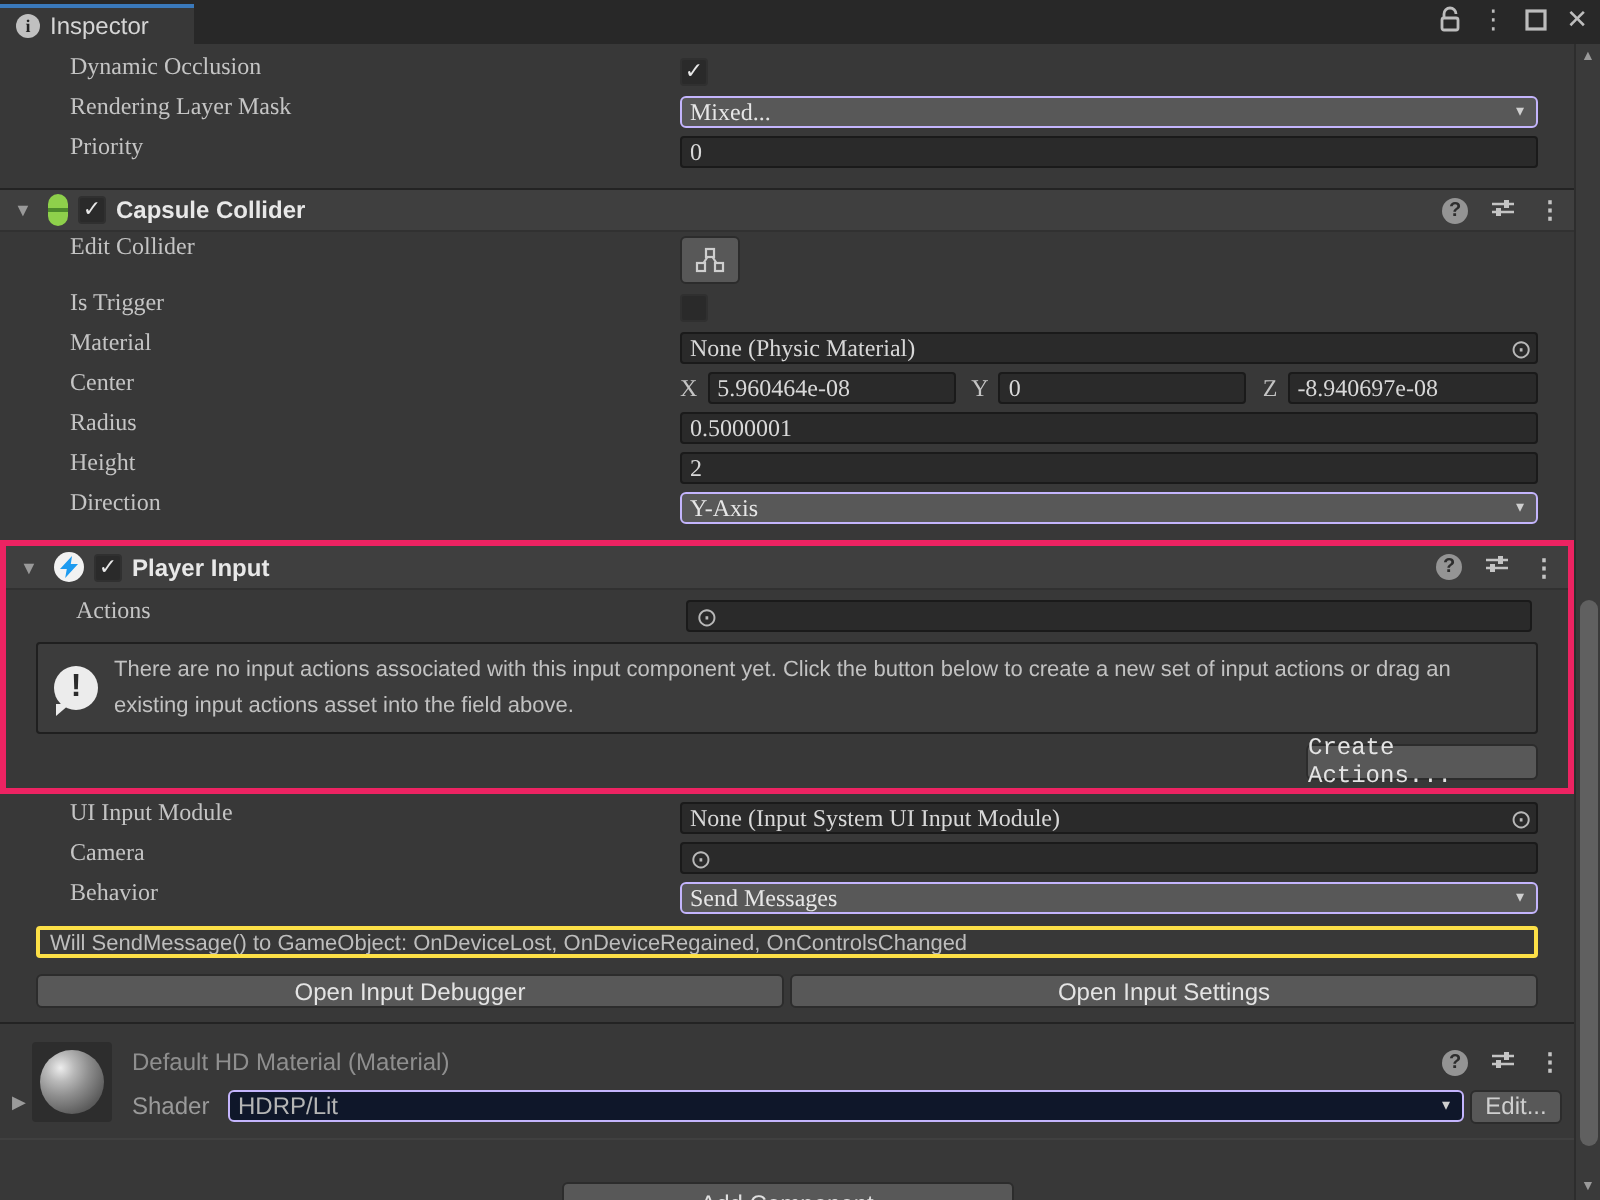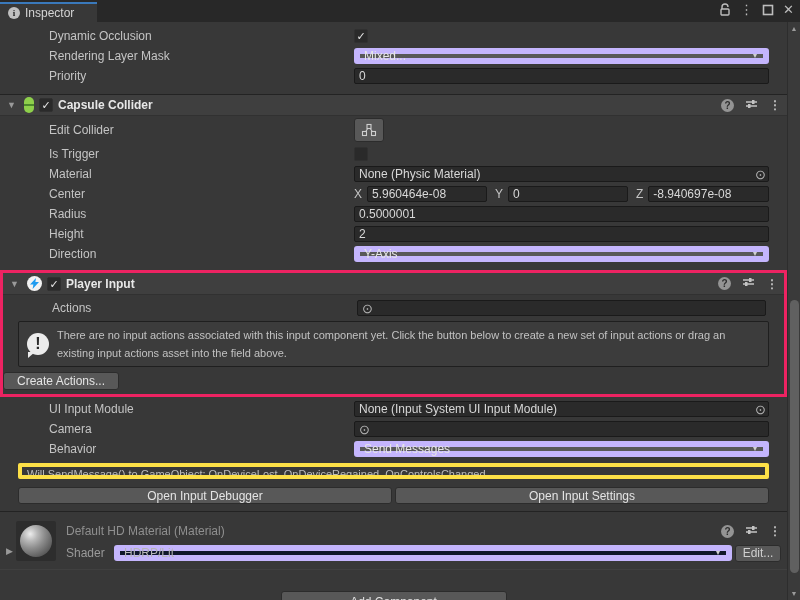--- a/index.html
+++ b/index.html
@@ -19,33 +19,33 @@
   .winctrls svg { display:block; }
 
   
   .content { position:absolute; top:22px; left:0; right:13px; bottom:0; }
   .scrollbar { position:absolute; top:22px; right:0; width:13px; bottom:0; background:#3a3a3a; border-left:1px solid #2d2d2d; }
   .sb-arrow { position:absolute; left:0; width:12px; text-align:center; font-size:7px; color:#9a9a9a; }
   .sb-up { top:3px; } .sb-down { bottom:3px; }
   .sb-thumb { position:absolute; top:278px; left:2px; width:9px; height:273px; background:#606060; border-radius:5px; }
 
   
-  .row { height:20px; display:flex; align-items:center; padding-left:49px; padding-right:18px; }
+  .row { height:20px; display:flex; padding-left:35px; padding-right:18px;font-family:Liberation Serif, serif; }
   .row .lbl { flex:0 0 305px; color:#c4c4c4; white-space:nowrap; overflow:hidden; }
   .row .ctrl { flex:1; display:flex; align-items:center; min-width:0; }
 
   .checkbox { width:14px; height:14px; background:#2a2a2a; border:1px solid #303030; border-radius:2px;
               color:#e8e8e8; font-size:11px; line-height:12px; text-align:center; }
   .tfield { flex:1; height:16px; background:#2a2a2a; border:1px solid #1a1a1a; border-radius:2px;
             color:#d8d8d8; padding:0 4px; line-height:14px; white-space:nowrap; overflow:hidden; }
   .objfield { flex:1; height:16px; background:#2a2a2a; border:1px solid #1a1a1a; border-radius:2px;
               color:#d8d8d8; padding:0 2px 0 4px; line-height:14px; display:flex; align-items:center; }
   .objfield .objtxt { flex:1; white-space:nowrap; overflow:hidden; }
   .obj-picker { color:#b8b8b8; font-size:13px; line-height:13px; }
-  .dropdown { flex:1; height:16px; background:#585858; border:6px solid #c4b5fd; border-radius:3px;
+  .dropdown { flex:1; height:16px; background:#585858; border:1px solid #c4b5fd; border-radius:3px;
               color:#e6e6e6; padding:0 4px; line-height:14px; display:flex; align-items:center; }
   .dropdown .ddtxt { flex:1; white-space:nowrap; overflow:hidden; }
   .dd-arrow { font-size:8px; color:#cfcfcf; margin-right:2px; }
   .btn { background:#585858; border:1px solid #2c2c2c; border-radius:3px; color:#e4e4e4;
          display:flex; align-items:center; justify-content:center; cursor:default; }
 
   
   .comp-header { height:22px; background:#3f3f3f; border-top:1px solid #232323; border-bottom:1px solid #313131;
                  display:flex; align-items:center; padding:0 6px 0 7px; gap:5px; }
   .foldout { font-size:9px; color:#9a9a9a; width:12px; }
@@ -68,25 +68,25 @@
   
   .red-outline { border:3px solid #ed2362; margin-top:6px; padding-bottom:4px; }
   .red-outline .comp-header { border-top:none; }
   .warnbox { margin:3px 15px 0 15px; background:#3c3c3c; border:1px solid #1f1f1f; border-radius:2px;
              display:flex; align-items:center; gap:8px; padding:4px 8px; }
   .warn-icon { position:relative; width:22px; height:22px; flex:0 0 22px; background:#ececec; border-radius:50%;
                color:#2b2b2b; font-weight:bold; font-size:16px; display:flex; align-items:center; justify-content:center; }
   .warn-icon::after { content:""; position:absolute; left:1px; bottom:-3px; width:0; height:0;
                       border-left:7px solid #ececec; border-bottom:6px solid transparent; }
   .warn-text { font-size:11px; color:#c2c2c2; line-height:18px; }
-  .create-row { display:flex; padding:5px 15px 0 0; }
+  .create-row { display:flex; justify-content:flex-end; padding:5px 15px 0 0;font-family:Liberation Mono, monospace; }
   .create-btn { width:116px; height:18px; font-size:12px; }
 
   
-  .msgbox { margin:4px 18px 8px 18px; height:16px; background:#383838; border:4px solid #fde047; border-radius:2px;
+  .msgbox { margin:4px 18px 8px 18px; height:16px; background:#383838; border:2px solid #fde047; border-radius:2px;
             color:#bdbdbd; font-size:11px; line-height:14px; padding:0 5px; white-space:nowrap; overflow:hidden; }
   .two-btn-row { display:flex; gap:3px; margin:3px 18px 0 18px; }
   .two-btn-row .btn { flex:1; height:17px; }
 
   
   .mat-section { margin-top:7px; border-top:1px solid #232323; background:#383838; padding:9px 0 6px 0; position:relative; }
   .mat-head { display:flex; padding:0 6px 0 16px; }
   .mat-thumb { width:40px; height:40px; background:#2d2d2d; border-radius:2px; position:relative; flex:0 0 40px; }
   .mat-sphere { position:absolute; left:4px; top:4px; width:32px; height:32px; border-radius:50%;
                 background:radial-gradient(circle at 32% 28%, #ededed 0%, #b9b9b9 22%, #8e8e8e 45%, #5d5d5d 75%, #3f3f3f 100%); }

